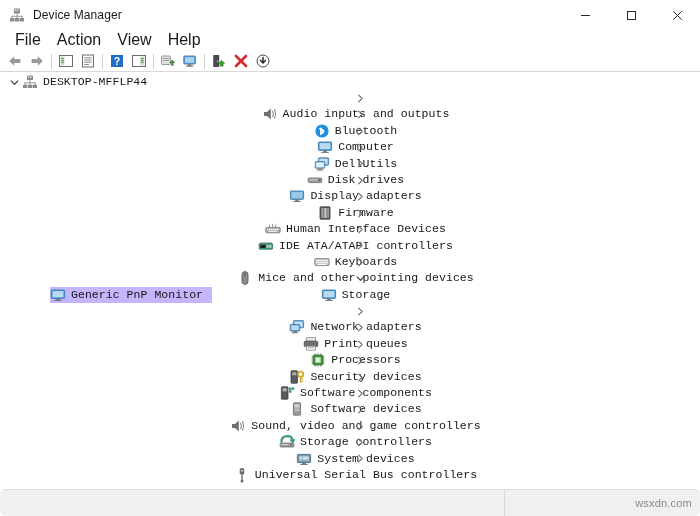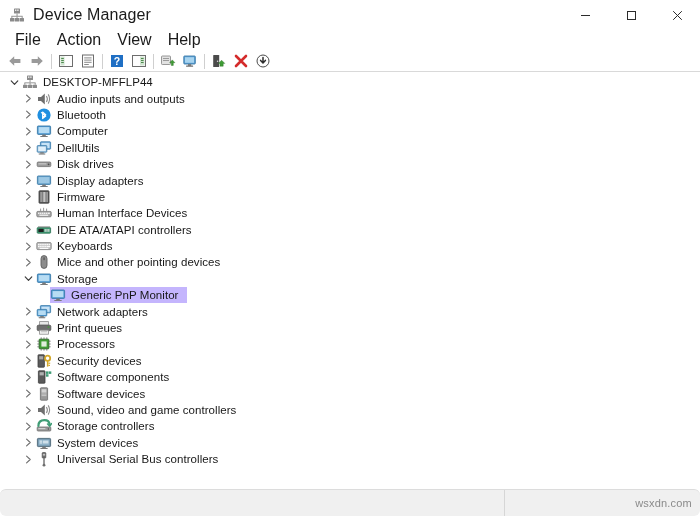--- a/index.html
+++ b/index.html
@@ -40,21 +40,21 @@
     padding-left: 9px;
     gap: 8px;
   }
   .title-icon {
     width: 16px;
     height: 16px;
     position: relative;
     display: block;
   }
   .title-text {
-    font-size: 16px;
+    font-size: 12px;
     color: #1a1a1a;
     letter-spacing: 0.1px;
     white-space: nowrap;
   }
   .caption-buttons {
     position: absolute;
     right: 0;
     top: 0;
     height: 30px;
     display: flex;
@@ -121,20 +121,21 @@
   
   .client {
     flex: 1 1 auto;
     background: #ffffff;
     overflow: hidden;
     position: relative;
     padding-top: 2px;
   }
   .tree {
     display: block;
+    font-family: Liberation Mono, monospace;
   }
   .row {
     height: 16.4px;
     display: flex;
     align-items: center;
     white-space: nowrap;
     position: relative;
   }
   .row .label {
     font-size: 11.5px;
@@ -168,21 +169,21 @@
     margin-right: 5px;
     display: inline-flex;
     align-items: center;
     justify-content: center;
     position: relative;
   }
   .node-icon svg { display: block; }
 
   
   .lvl0 { padding-left: 6px; }
-  .lvl1 { padding-left: 20px; }
+  .lvl1 { padding-left: 20px; flex-direction: column; }
   .lvl2 { padding-left: 50px; }
 
   
   .statusbar {
     height: 26px;
     min-height: 26px;
     background: #f0f0f0;
     border-top: 1px solid #dcdcdc;
     display: flex;
     align-items: center;

